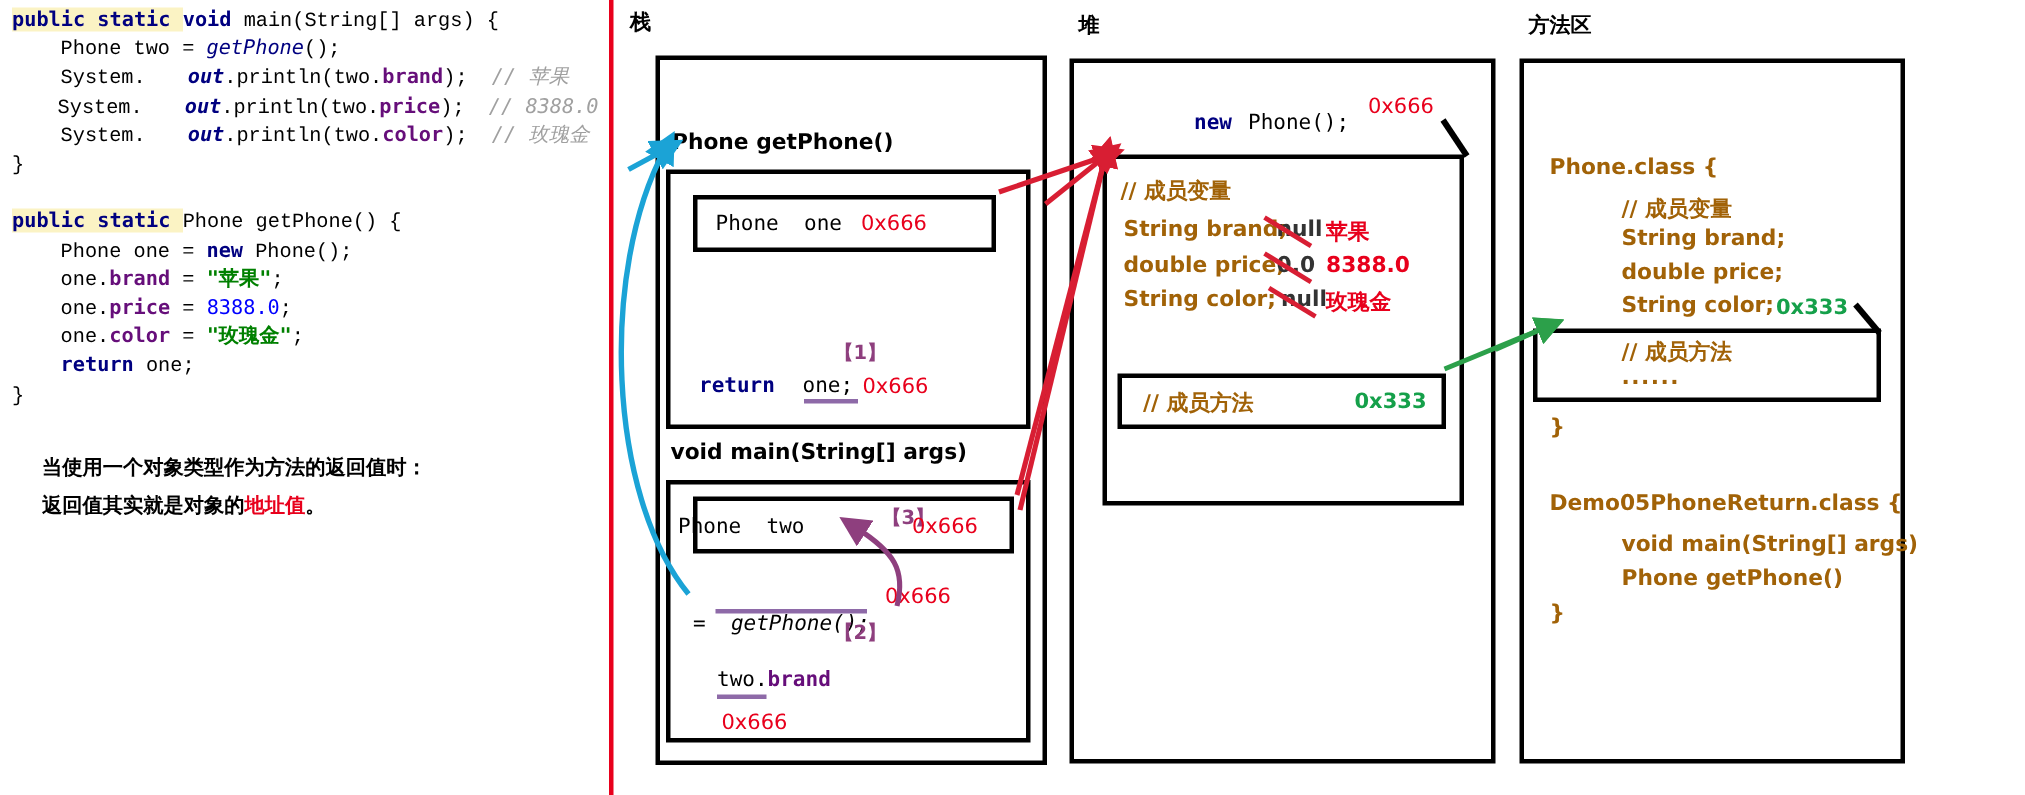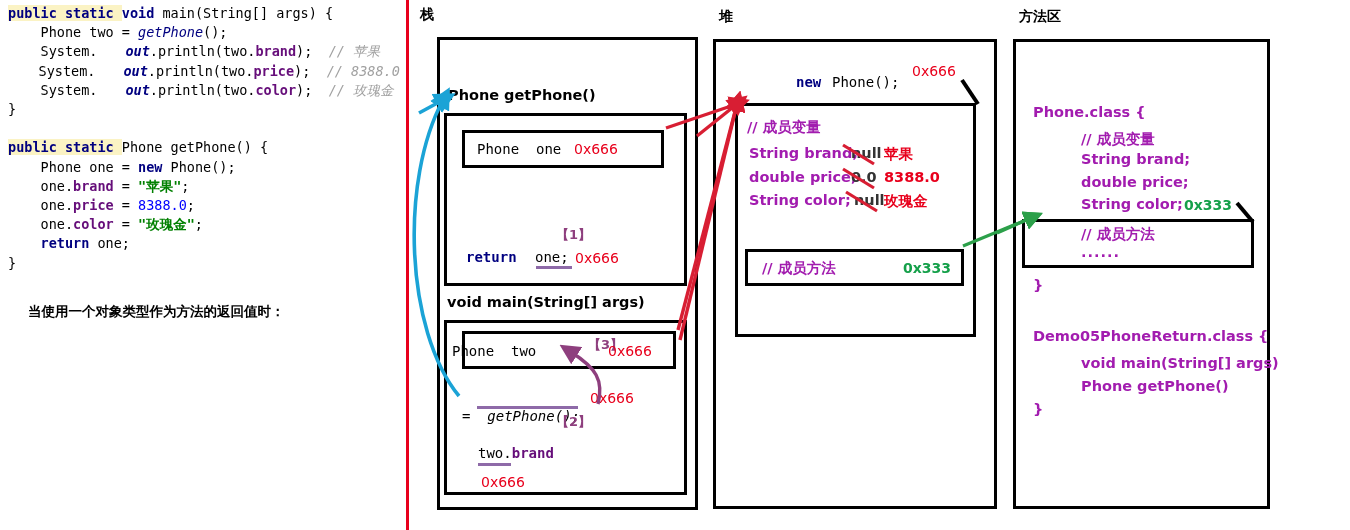--- a/index.html
+++ b/index.html
@@ -28,21 +28,21 @@
     color: #000000;
   }
   .kw    { color: #000080; font-weight: bold; }
   .kw-hl { color: #000080; font-weight: bold; background: #fbf3c4; }
   .fld   { color: #660e7a; font-weight: bold; }
   .ital  { color: #000080; font-style: italic; }
   .ital-b{ color: #000080; font-weight: bold; font-style: italic; margin-left: 28px; }
   .str   { color: #008000; font-weight: bold; }
   .num   { color: #0000ff; }
   .cmt   { color: #a0a0a0; font-style: italic; }
-  .plain { color: #000000; }
+  .plain { color: #000000; font-family: Liberation Mono, monospace; }
 
   
   .note-line {
     position: absolute;
     font-family: "DejaVu Sans", sans-serif;
     font-size: 13.5px;
     font-weight: bold;
     color: #000000;
     white-space: pre;
   }
@@ -109,21 +109,21 @@
     font-size: 13px;
     font-weight: bold;
     color: #8e3f7e;
     white-space: pre;
   }
   .hbold {
     position: absolute;
     font-family: "DejaVu Sans", sans-serif;
     font-size: 14.5px;
     font-weight: bold;
-    color: #a21caf;
+    color: #a16207;
     white-space: pre;
   }
   .hred {
     position: absolute;
     font-family: "DejaVu Sans", sans-serif;
     font-size: 14.5px;
     font-weight: bold;
     color: #e8001c;
     white-space: pre;
   }
@@ -162,20 +162,21 @@
       <div class="code-line" style="left: 8px; top: 138.4px;"><span class="kw-hl">public static </span><span class="plain">Phone getPhone() {</span></div>
       <div class="code-line" style="left: 8px; top: 157.6px;"><span class="plain">    Phone one = </span><span class="kw">new </span><span class="plain">Phone();</span></div>
       <div class="code-line" style="left: 8px; top: 176.8px;"><span class="plain">    one.</span><span class="fld">brand</span><span class="plain"> = </span><span class="str">"苹果"</span><span class="plain">;</span></div>
       <div class="code-line" style="left: 8px; top: 196px;"><span class="plain">    one.</span><span class="fld">price</span><span class="plain"> = </span><span class="num">8388.0</span><span class="plain">;</span></div>
       <div class="code-line" style="left: 8px; top: 215.2px;"><span class="plain">    one.</span><span class="fld">color</span><span class="plain"> = </span><span class="str">"玫瑰金"</span><span class="plain">;</span></div>
       <div class="code-line" style="left: 8px; top: 234.4px;"><span class="plain">    </span><span class="kw">return </span><span class="plain">one;</span></div>
       <div class="code-line" style="left: 8px; top: 253.6px;"><span class="plain">}</span></div>
     </div>
 
   <div class="note-line" id="note-line1" style="left:28px; top:303px;">当使用一个对象类型作为方法的返回值时：</div>
+  <div class="note-line" id="note-line2" style="left:28px; top:328px;"><span>返回值其实就是对象的</span><span class="note-red">地址值</span><span>。</span></div>
 </div>
 
 <div class="abs" id="divider"></div>
 
 <div class="region-label" style="left:420px; top:6px;">栈</div>
 
 <div class="outer-box" style="left:437px; top:37px; width:261px; height:473px;"></div>
 
 <div class="frame-title" style="left:448px; top:87px;">Phone getPhone()</div>
 

